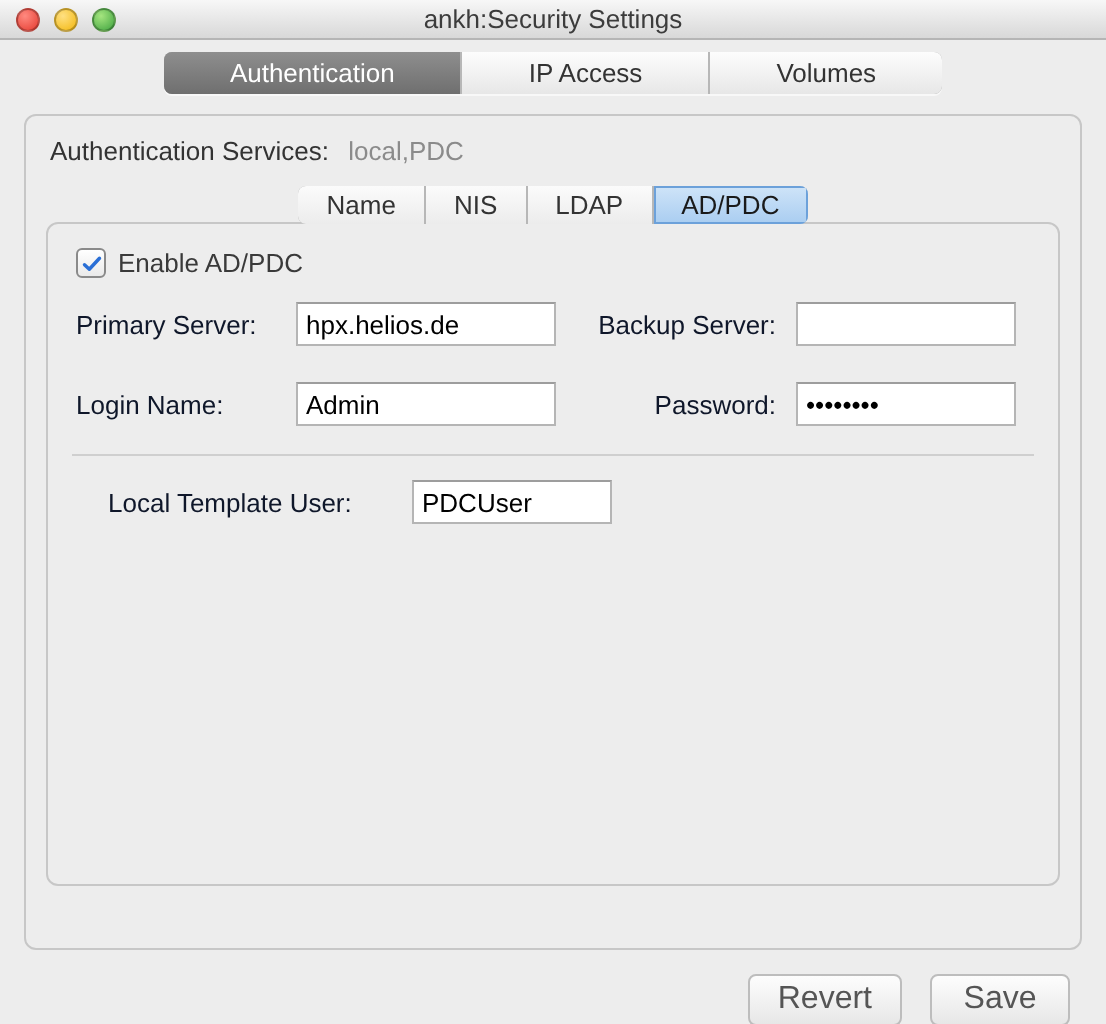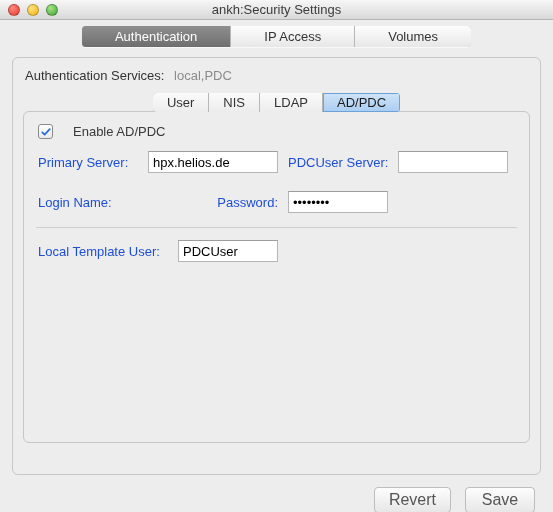--- a/index.html
+++ b/index.html
@@ -98,56 +98,57 @@
   }
   
   .inner-panel {
     border: 1px solid #c7c7c7;
     border-radius: 6px;
     background: #ededed;
     padding: 12px 14px 12px 14px;
     height: 332px;
     position: relative;
   }
-  .checkbox-row { display: flex; align-items: center; gap: 20px; margin-bottom: 12px; }
+  .checkbox-row { display: flex; align-items: center; gap: 6px; margin-bottom: 12px; }
   .chk {
     width: 15px; height: 15px;
     border: 1px solid #8a8a8a;
     border-radius: 3px;
     background: linear-gradient(#fff, #eaeaea);
     display: inline-flex; align-items: center; justify-content: center;
     cursor: default;
   }
   .chk svg { width: 12px; height: 12px; }
   .form-grid1 {
     display: grid;
     grid-template-columns: 100px 130px 100px 110px;
     column-gap: 10px;
     row-gap: 18px;
     align-items: center;
     margin-bottom: 14px;
   }
-  .lbl { font-size: 13px; color: #1d4ed8; white-space: nowrap; }
+  .lbl { font-size: 13px; color: #0f172a; white-space: nowrap; }
   .lbl.right { text-align: right; }
   .txt {
     width: 100%;
     height: 22px;
     padding: 2px 4px;
     font-size: 13px;
     border: 1px solid #b5b5b5;
     border-top-color: #9d9d9d;
     background: #fff;
     font-family: inherit;
   }
   .divider { border-top: 1px solid #cfcfcf; margin: 4px -2px 12px -2px; }
   .row-template {
     display: grid;
     grid-template-columns: 140px 100px;
-    column-gap: 0;
+    column-gap: 12px;
     align-items: center;
+    margin-left: 16px;
   }
   
   .footer {
     display: flex;
     justify-content: flex-end;
     gap: 14px;
     padding: 6px 18px 10px 0;
   }
   .btn {
     min-width: 70px;
@@ -181,44 +182,45 @@
 </div>
 
 <div class="outer-group">
   <div class="auth-line">
     <span>Authentication Services:</span>
     <span class="value">local,PDC</span>
   </div>
 
   <div class="subtabs-wrap">
     <div class="subseg">
-      <div class="sub-item">User</div>
+      <div class="sub-item">Name</div>
       <div class="sub-item">NIS</div>
       <div class="sub-item">LDAP</div>
       <div class="sub-item active">AD/PDC</div>
     </div>
   </div>
 
   <div class="inner-panel">
     <div class="checkbox-row">
       <span class="chk">
         <svg viewBox="0 0 16 16">
           <path d="M3 8.5 L6.2 11.5 L13 4.2" fill="none" stroke="#2a6fd6" stroke-width="2.3" stroke-linecap="round" stroke-linejoin="round"></path>
         </svg>
       </span>
       <span>Enable AD/PDC</span>
     </div>
 
     <div class="form-grid1">
       <span class="lbl">Primary Server:</span>
       <input class="txt" value="hpx.helios.de" style="">
-      <span class="lbl right">PDCUser Server:</span>
+      <span class="lbl right">Backup Server:</span>
       <input class="txt" value="" style="">
 
       <span class="lbl">Login Name:</span>
+      <input class="txt" value="Admin" style="">
       <span class="lbl right">Password:</span>
       <input class="txt" value="••••••••" style="">
     </div>
 
     <div class="divider"></div>
 
     <div class="row-template">
       <span class="lbl">Local Template User:</span>
       <input class="txt" value="PDCUser" style="">
     </div>

